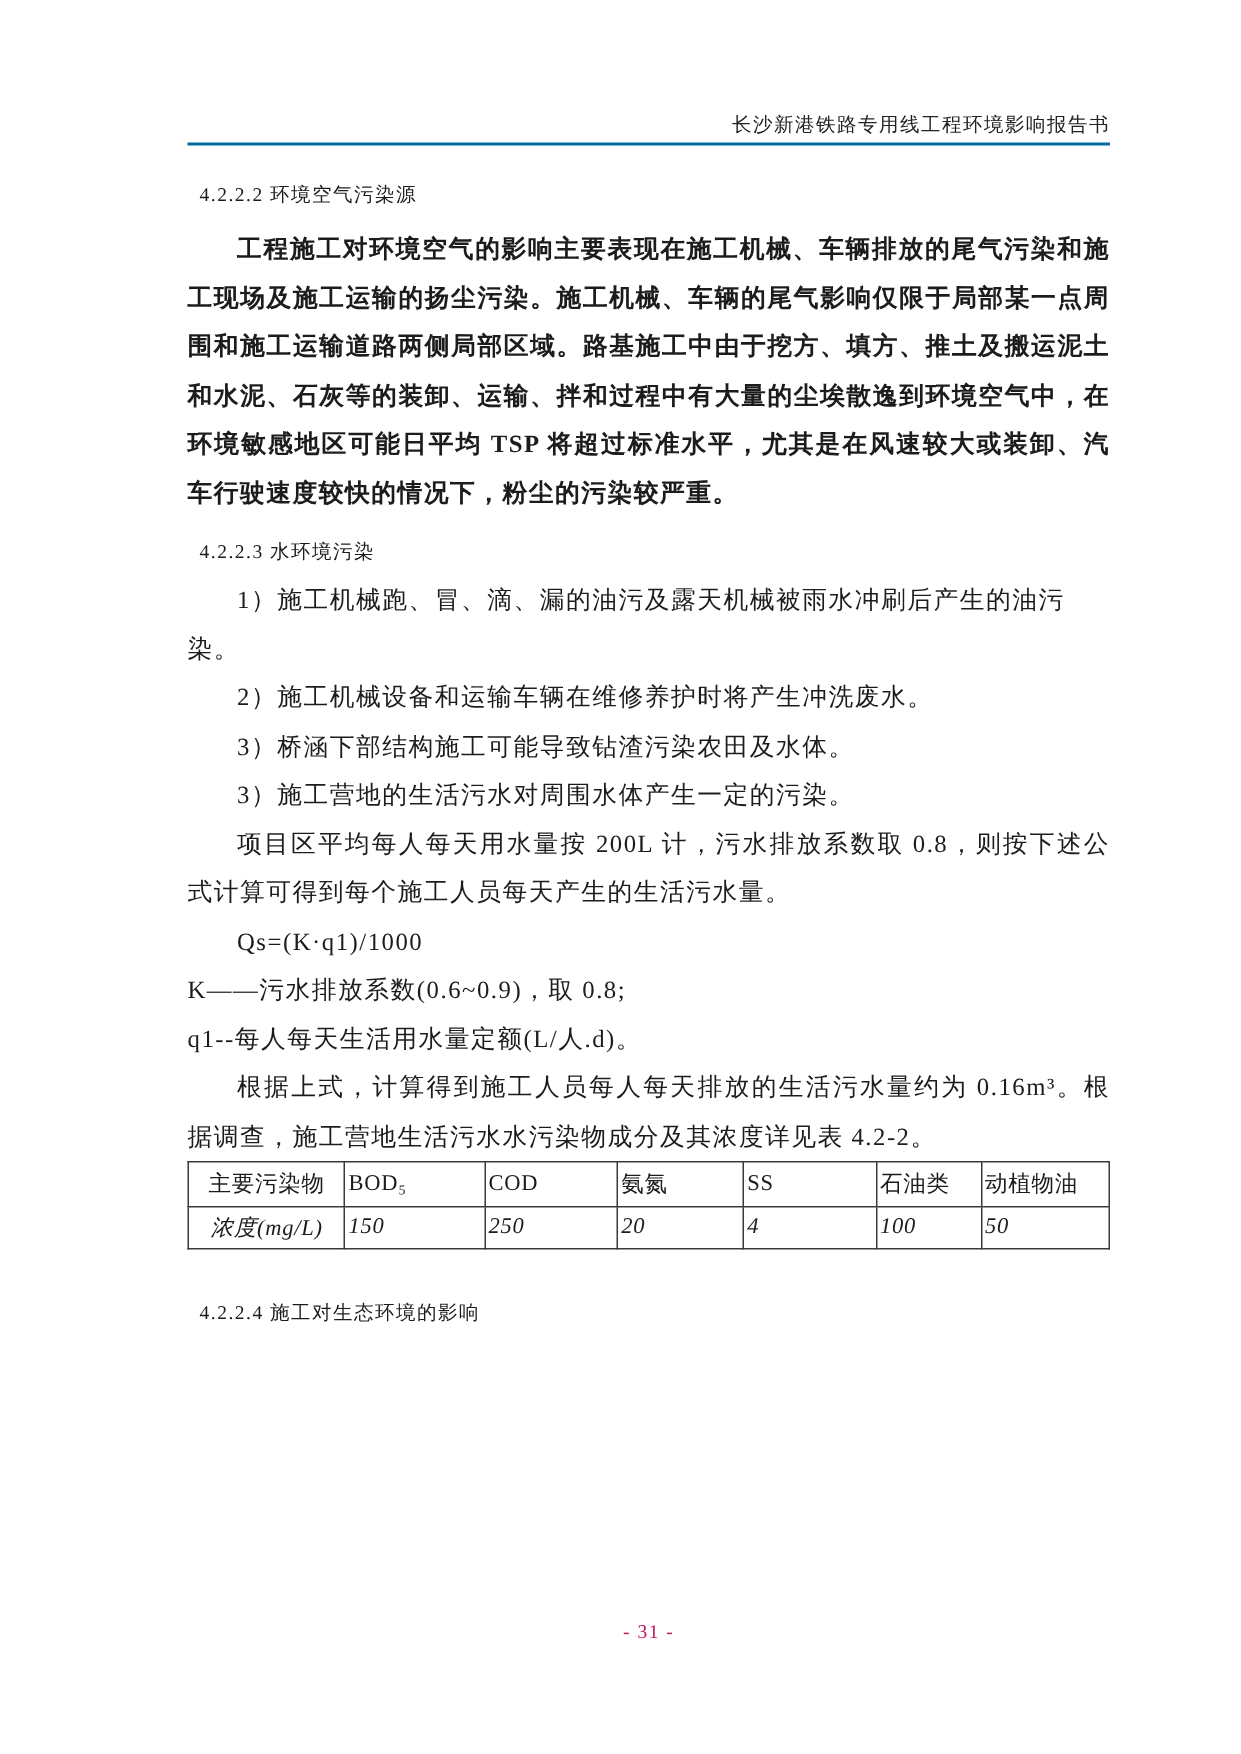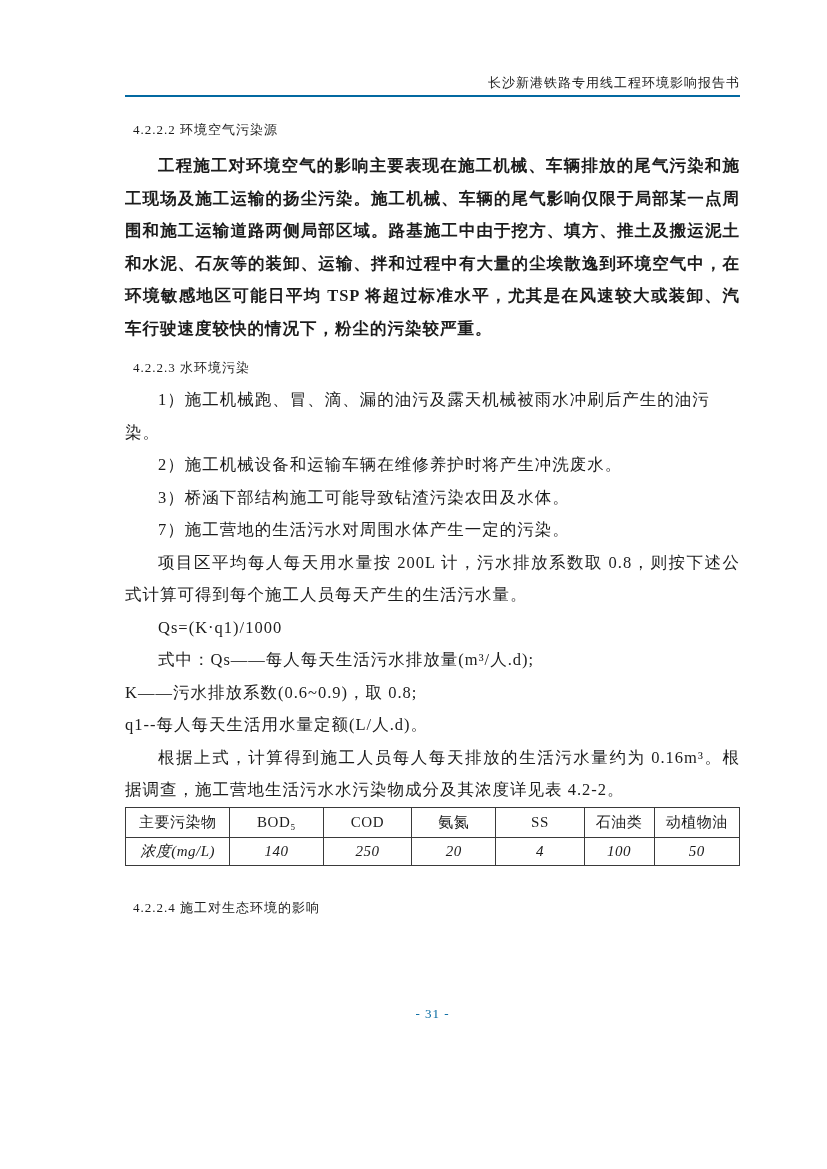--- a/index.html
+++ b/index.html
@@ -74,62 +74,61 @@
   }
 
   table.data-table {
     width: 100%;
     border-collapse: collapse;
     table-layout: fixed;
     font-size: 15px;
   }
   table.data-table td {
     border: 1.5px solid #3a3a3a;
-    text-align: center;
+    text-align: left;
     vertical-align: middle;
     padding: 0 2px;
     letter-spacing: 0.5px;
   }
   table.data-table tr.hdr td { height: 30px; }
   table.data-table tr.val td { height: 28px; font-style: italic; }
   table.data-table td.first { text-align: center; }
 
   .page-footer {
     position: absolute;
-    top: 1006px;
+    top: 1080px;
     left: 125px;
     width: 615px;
     text-align: center;
     font-size: 13px;
     letter-spacing: 1px;
-    color: #0369a1;
+    color: #be185d;
   }
 </style>
 </head>
 <body>
 
 <div class="page">
 
   <div class="report-header">
     <span>长沙新港铁路专用线工程环境影响报告书</span>
   </div>
 
   <div class="content">
 
     <div class="sec-heading h-air">4.2.2.2 环境空气污染源</div>
     <p class="body-par p-air">工程施工对环境空气的影响主要表现在施工机械、车辆排放的尾气污染和施工现场及施工运输的扬尘污染。施工机械、车辆的尾气影响仅限于局部某一点周围和施工运输道路两侧局部区域。路基施工中由于挖方、填方、推土及搬运泥土和水泥、石灰等的装卸、运输、拌和过程中有大量的尘埃散逸到环境空气中，在环境敏感地区可能日平均 TSP 将超过标准水平，尤其是在风速较大或装卸、汽车行驶速度较快的情况下，粉尘的污染较严重。</p>
 
     <div class="sec-heading h-water">4.2.2.3 水环境污染</div>
     <p class="list-par">1）施工机械跑、冒、滴、漏的油污及露天机械被雨水冲刷后产生的油污染。</p>
     <p class="list-par">2）施工机械设备和运输车辆在维修养护时将产生冲洗废水。</p>
     <p class="list-par">3）桥涵下部结构施工可能导致钻渣污染农田及水体。</p>
-    <p class="list-par">7）施工营地的生活污水对周围水体产生一定的污染。</p>
+    <p class="list-par">3）施工营地的生活污水对周围水体产生一定的污染。</p>
     <p class="body-par">项目区平均每人每天用水量按 200L 计，污水排放系数取 0.8，则按下述公式计算可得到每个施工人员每天产生的生活污水量。</p>
     <p class="formula-line">Qs=(K·q1)/1000</p>
-    <p class="def-indent">式中：Qs——每人每天生活污水排放量(m³/人.d);</p>
     <p class="def-flush">K——污水排放系数(0.6~0.9)，取 0.8;</p>
     <p class="def-flush">q1--每人每天生活用水量定额(L/人.d)。</p>
     <p class="body-par">根据上式，计算得到施工人员每人每天排放的生活污水量约为 0.16m³。根据调查，施工营地生活污水水污染物成分及其浓度详见表 4.2-2。</p>
 
 
     <table class="data-table">
       <colgroup>
         <col style="width:17%">
         <col style="width:15.2%">
         <col style="width:14.4%">
@@ -143,21 +142,21 @@
           <td class="first">主要污染物</td>
           <td>BOD₅</td>
           <td>COD</td>
           <td>氨氮</td>
           <td>SS</td>
           <td>石油类</td>
           <td>动植物油</td>
         </tr>
         <tr class="val">
           <td class="first">浓度(mg/L)</td>
-          <td>140</td>
+          <td>150</td>
           <td>250</td>
           <td>20</td>
           <td>4</td>
           <td>100</td>
           <td>50</td>
         </tr>
       </tbody>
     </table>
 
     <div class="sec-heading h-eco">4.2.2.4 施工对生态环境的影响</div>

